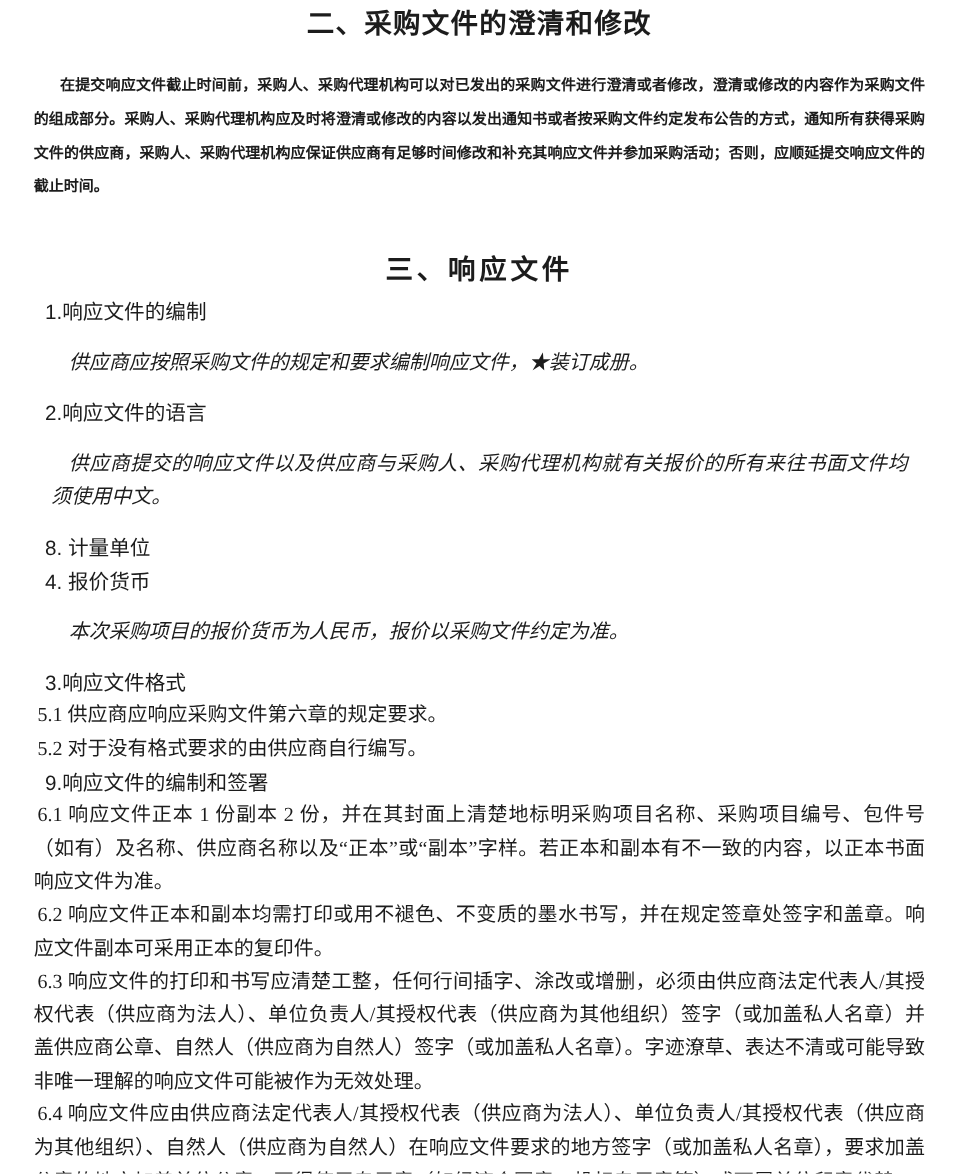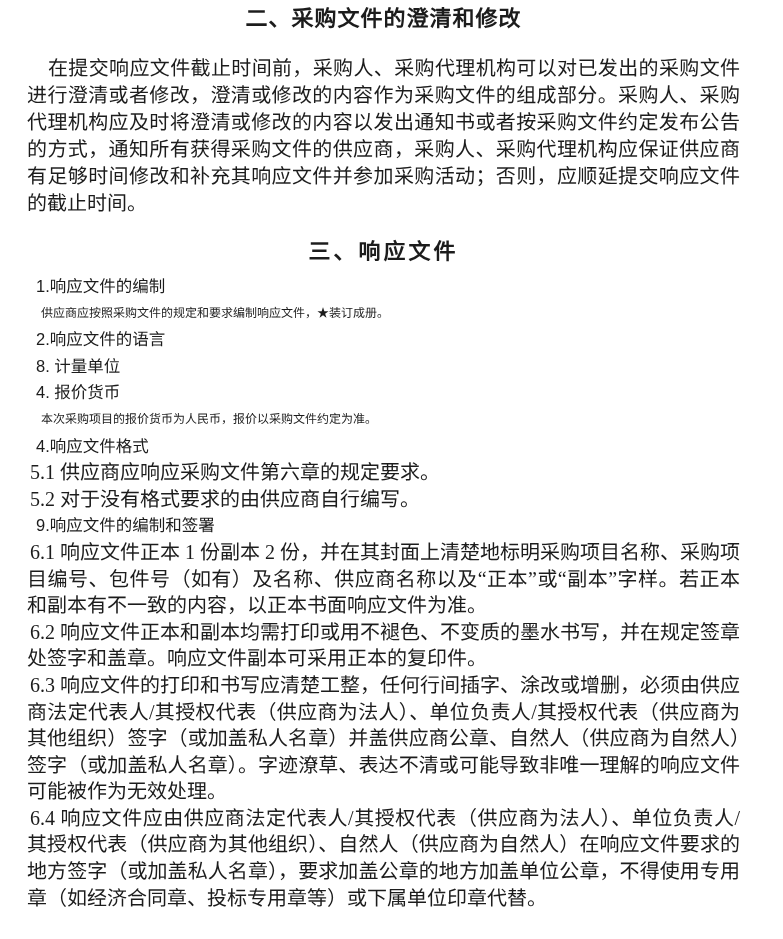--- a/index.html
+++ b/index.html
@@ -21,51 +21,53 @@
   .h-main {
     font-family: "Liberation Sans", sans-serif;
     font-weight: bold;
     font-size: 22px;
     line-height: 27px;
     letter-spacing: 1px;
     text-align: center;
     margin: 0;
   }
   .h-main.second {
-    margin-top: 21px;
+    margin-top: 39px;
     letter-spacing: 3px;
   }
   .para {
-    font-size: 20px;
+    font-size: 12px;
     line-height: 27px;
     text-align: justify;
     margin: 23px 0 0 0;
     text-indent: 21px;
+    font-weight: bold;
   }
   .clauses {
     margin-top: 8px;
   }
   .clause-heading {
     font-family: "Liberation Sans", sans-serif;
     font-weight: normal;
     font-size: 16.5px;
     line-height: 26.6px;
     margin: 0;
     text-indent: 9px;
     white-space: pre-wrap;
   }
   .clause-text {
-    font-size: 12px;
+    font-size: 16px;
     line-height: 26.6px;
     text-align: justify;
-    margin: 0;
+    margin: 14px;
     text-indent: 14px;
+    font-style: italic;
   }
   .clause-sub {
-    font-size: 20px;
+    font-size: 16px;
     line-height: 26.6px;
     text-align: justify;
     margin: 0;
     text-indent: 3px;
   }
 </style>
 </head>
 <body>
 
 <div class="page">
@@ -75,27 +77,28 @@
   <p class="para">在提交响应文件截止时间前，采购人、采购代理机构可以对已发出的采购文件进行澄清或者修改，澄清或修改的内容作为采购文件的组成部分。采购人、采购代理机构应及时将澄清或修改的内容以发出通知书或者按采购文件约定发布公告的方式，通知所有获得采购文件的供应商，采购人、采购代理机构应保证供应商有足够时间修改和补充其响应文件并参加采购活动；否则，应顺延提交响应文件的截止时间。</p>
 
   <h1 class="h-main second">三、响应文件</h1>
 
   <div class="clauses">
 
     <h2 class="clause-heading">1.响应文件的编制</h2>
     <p class="clause-text">供应商应按照采购文件的规定和要求编制响应文件，★装订成册。</p>
 
     <h2 class="clause-heading">2.响应文件的语言</h2>
+    <p class="clause-text">供应商提交的响应文件以及供应商与采购人、采购代理机构就有关报价的所有来往书面文件均须使用中文。</p>
 
     <h2 class="clause-heading">8. 计量单位</h2>
 
     <h2 class="clause-heading">4. 报价货币</h2>
     <p class="clause-text">本次采购项目的报价货币为人民币，报价以采购文件约定为准。</p>
 
-    <h2 class="clause-heading">4.响应文件格式</h2>
+    <h2 class="clause-heading">3.响应文件格式</h2>
     <p class="clause-sub">5.1 供应商应响应采购文件第六章的规定要求。</p>
     <p class="clause-sub">5.2 对于没有格式要求的由供应商自行编写。</p>
 
     <h2 class="clause-heading">9.响应文件的编制和签署</h2>
     <p class="clause-sub">6.1 响应文件正本 1 份副本 2 份，并在其封面上清楚地标明采购项目名称、采购项目编号、包件号（如有）及名称、供应商名称以及“正本”或“副本”字样。若正本和副本有不一致的内容，以正本书面响应文件为准。</p>
     <p class="clause-sub">6.2 响应文件正本和副本均需打印或用不褪色、不变质的墨水书写，并在规定签章处签字和盖章。响应文件副本可采用正本的复印件。</p>
     <p class="clause-sub">6.3 响应文件的打印和书写应清楚工整，任何行间插字、涂改或增删，必须由供应商法定代表人/其授权代表（供应商为法人）、单位负责人/其授权代表（供应商为其他组织）签字（或加盖私人名章）并盖供应商公章、自然人（供应商为自然人）签字（或加盖私人名章）。字迹潦草、表达不清或可能导致非唯一理解的响应文件可能被作为无效处理。</p>
     <p class="clause-sub">6.4 响应文件应由供应商法定代表人/其授权代表（供应商为法人）、单位负责人/其授权代表（供应商为其他组织）、自然人（供应商为自然人）在响应文件要求的地方签字（或加盖私人名章），要求加盖公章的地方加盖单位公章，不得使用专用章（如经济合同章、投标专用章等）或下属单位印章代替。</p>
 
   </div>

